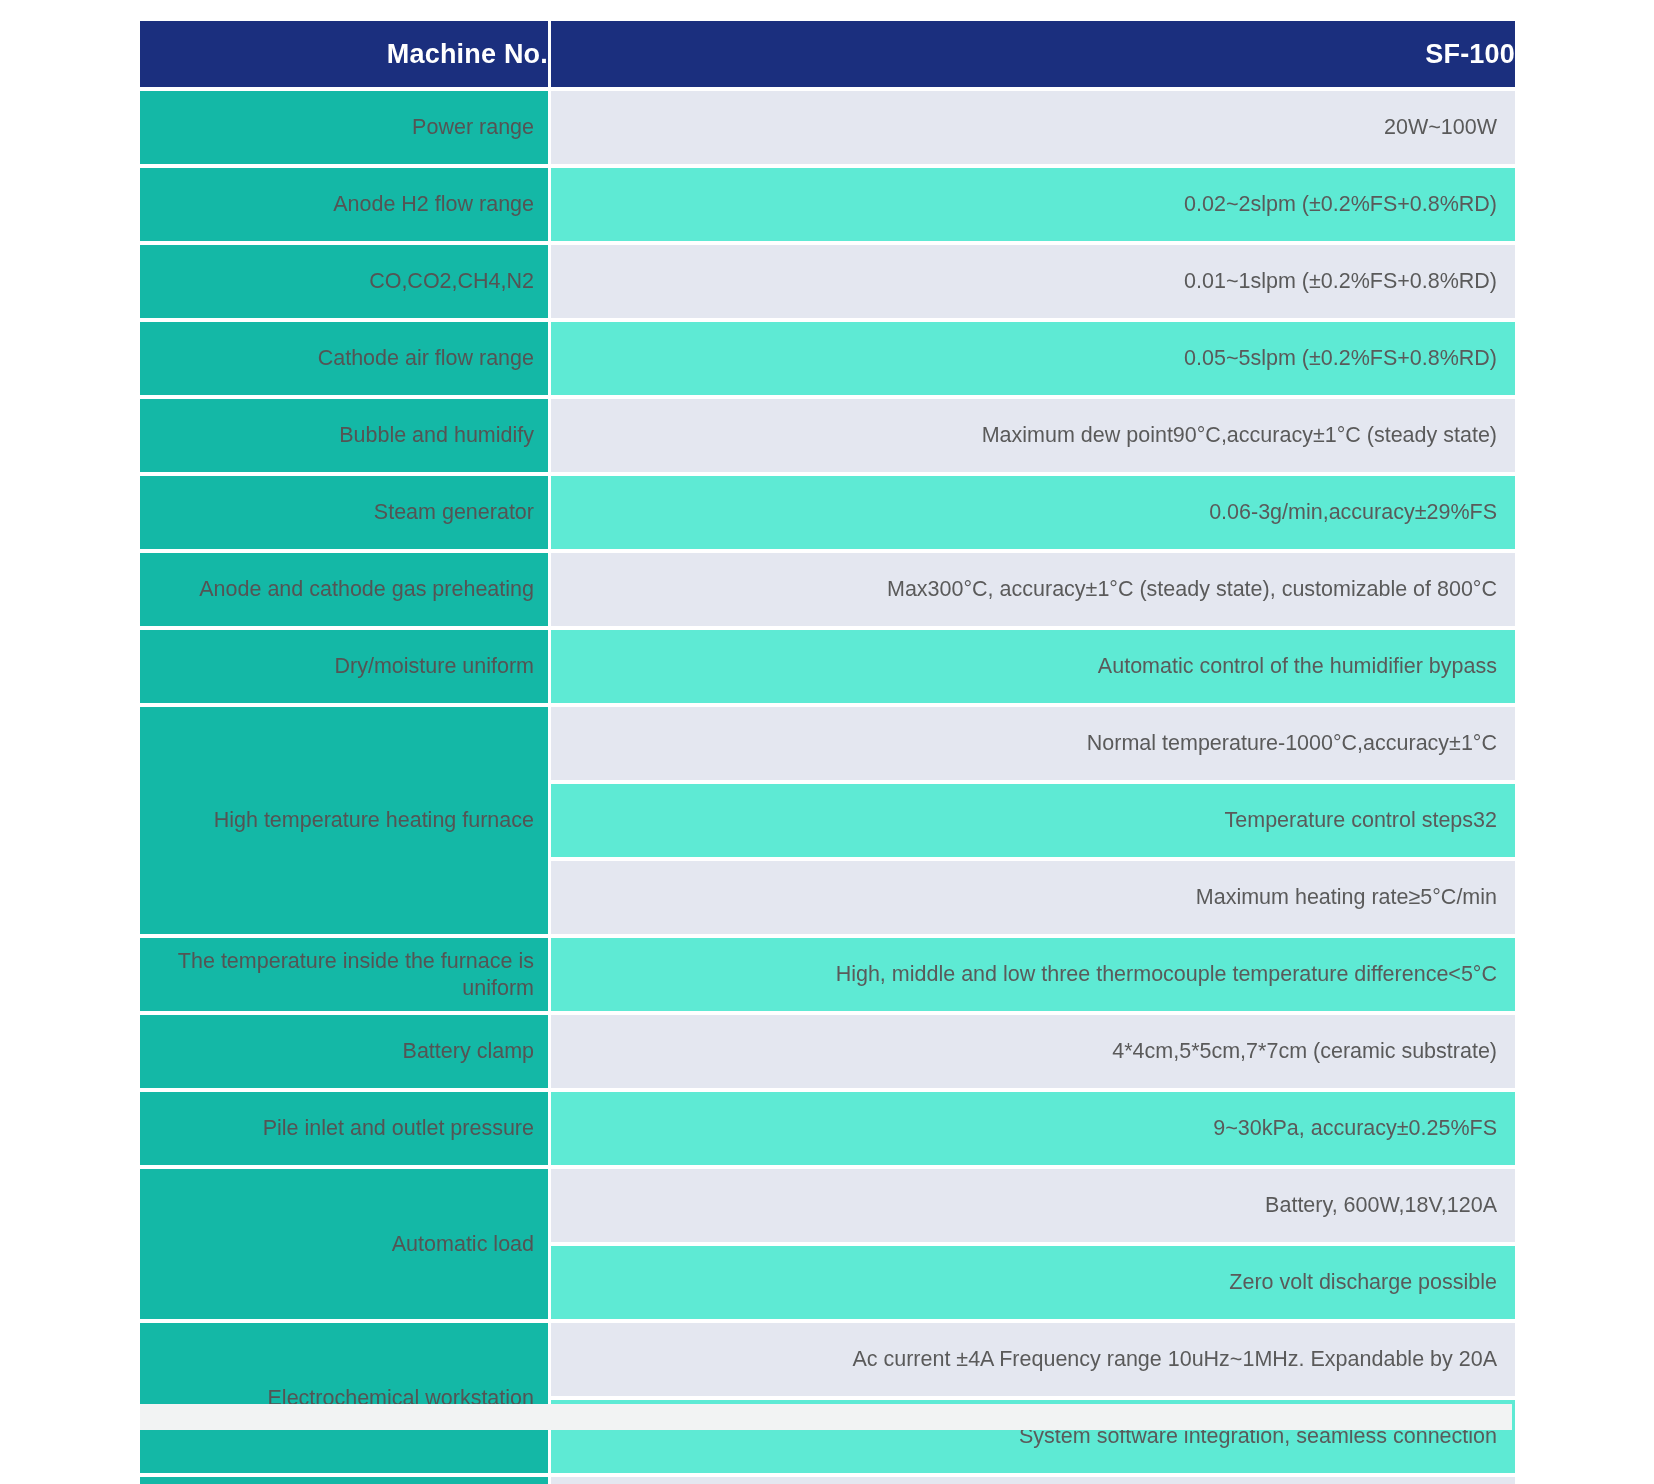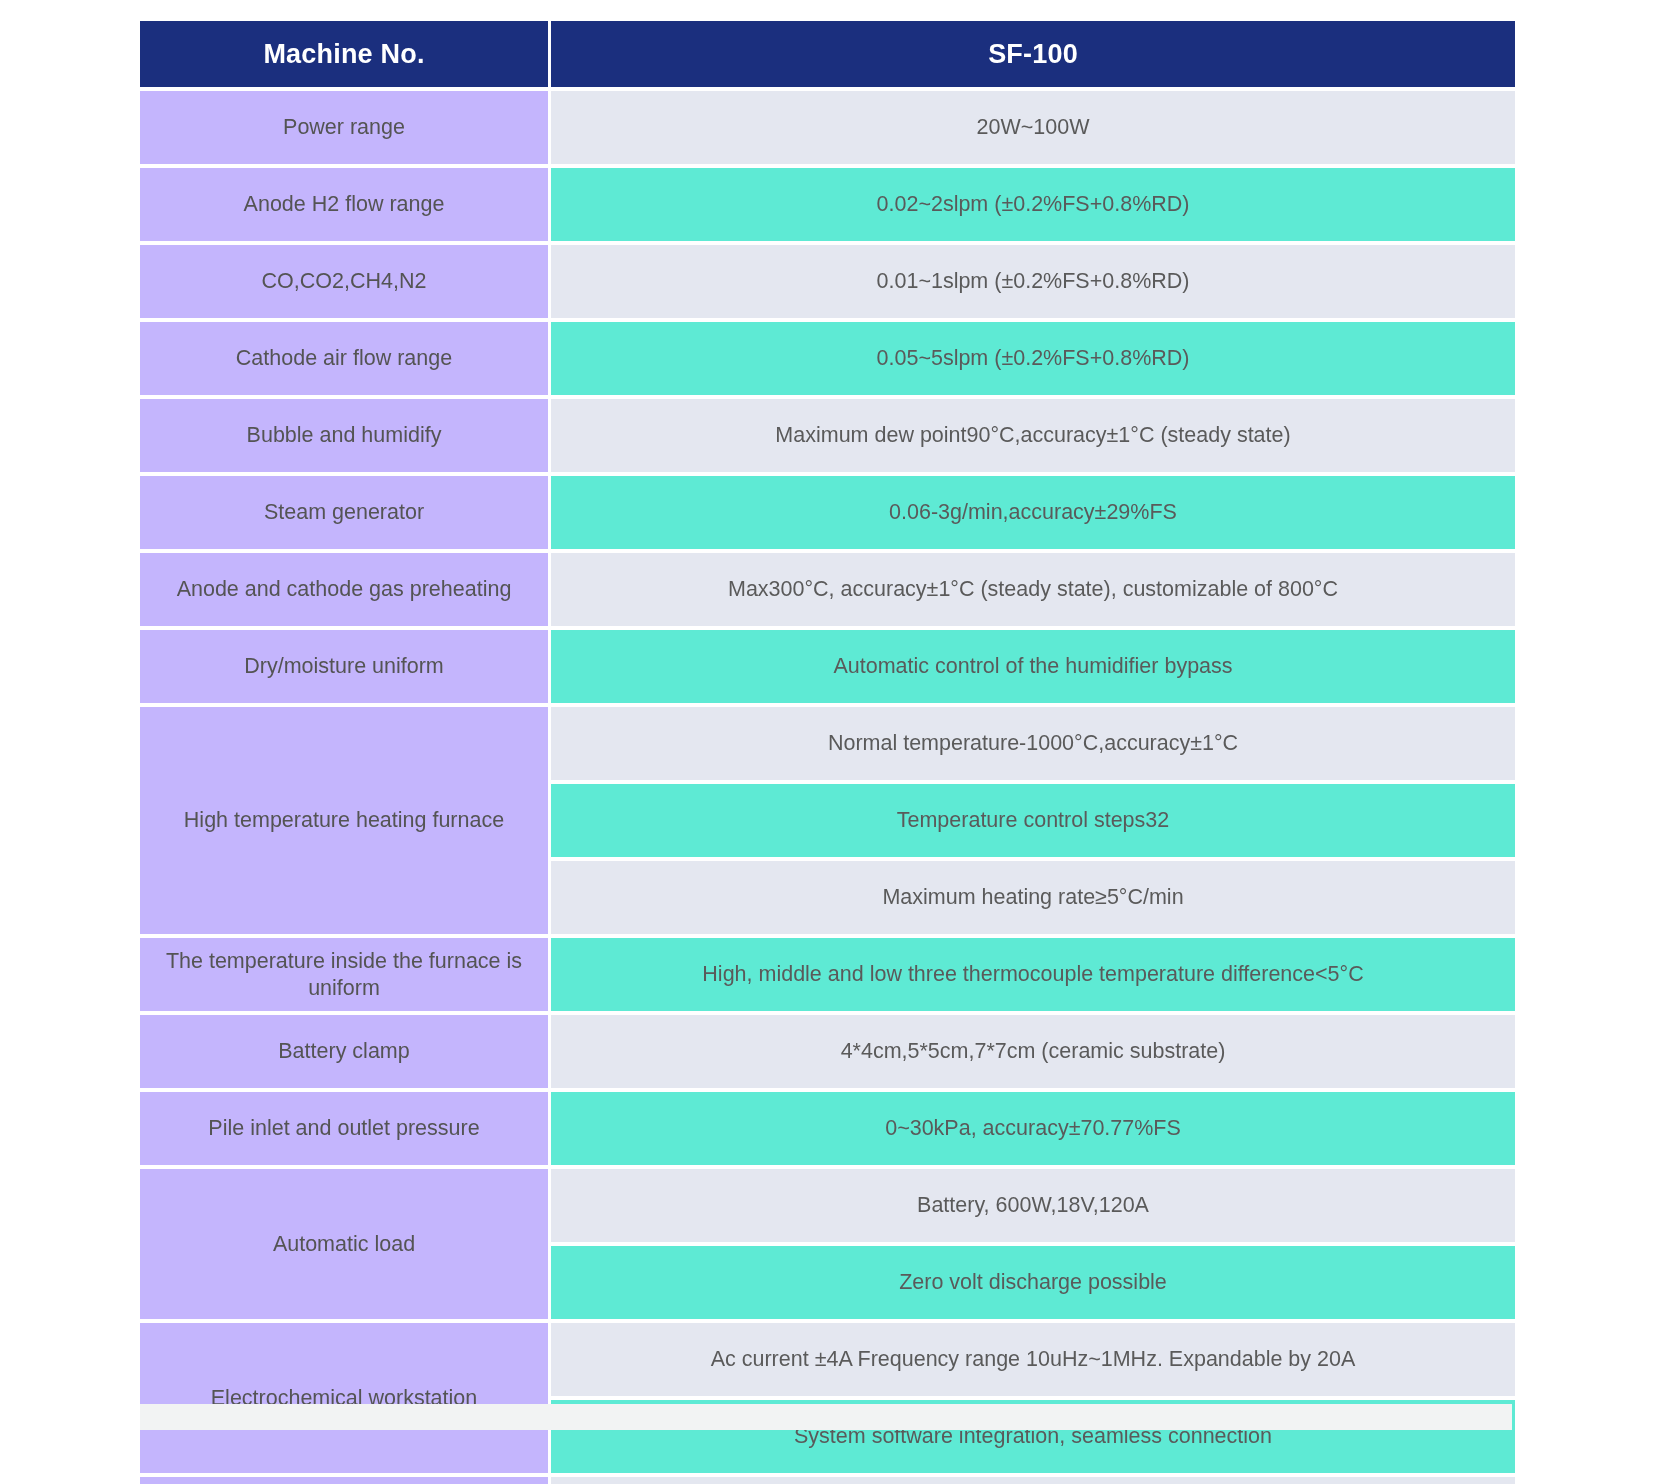--- a/index.html
+++ b/index.html
@@ -28,36 +28,36 @@
     table-layout: fixed;
   }
 
   table.spec-table col.c-label { width: 408px; }
   table.spec-table col.c-value { width: 964px; }
 
   th, td {
     padding: 0;
     margin: 0;
     vertical-align: middle;
-    text-align: center;
+    text-align: right;
   }
 
   
   th.hdr {
     background: #1b2f7e;
     color: #ffffff;
     font-size: 27px;
     font-weight: bold;
     height: 66px;
     letter-spacing: 0.2px;
   }
 
   
   td.label-cell {
-    background: #c4b5fd;
+    background: #14b8a6;
     color: #545454;
     font-size: 21.5px;
     font-weight: normal;
     line-height: 1.25;
     padding: 4px 14px;
   }
 
   
   td.value-cell {
     color: #5a5a5a;
@@ -151,21 +151,21 @@
         <tr class="r-std">
           <td class="label-cell">The temperature inside the furnace is uniform</td>
           <td class="value-cell tint-b">High, middle and low three thermocouple temperature difference&lt;5°C</td>
         </tr>
         <tr class="r-std">
           <td class="label-cell">Battery clamp</td>
           <td class="value-cell tint-a">4*4cm,5*5cm,7*7cm (ceramic substrate)</td>
         </tr>
         <tr class="r-std">
           <td class="label-cell">Pile inlet and outlet pressure</td>
-          <td class="value-cell tint-b">0~30kPa, accuracy±70.77%FS</td>
+          <td class="value-cell tint-b">9~30kPa, accuracy±0.25%FS</td>
         </tr>
         <tr class="r-std">
           <td class="label-cell" rowspan="2">Automatic load</td>
           <td class="value-cell tint-a">Battery, 600W,18V,120A</td>
         </tr>
         <tr class="r-std">
           <td class="value-cell tint-b">Zero volt discharge possible</td>
         </tr>
         <tr class="r-std">
           <td class="label-cell" rowspan="2">Electrochemical workstation</td>

